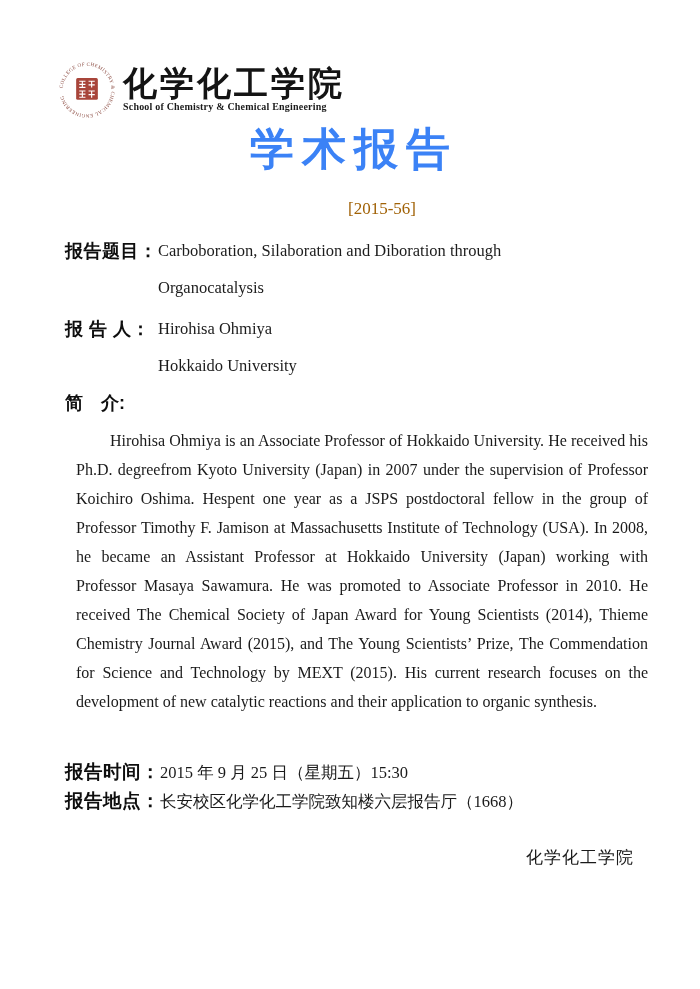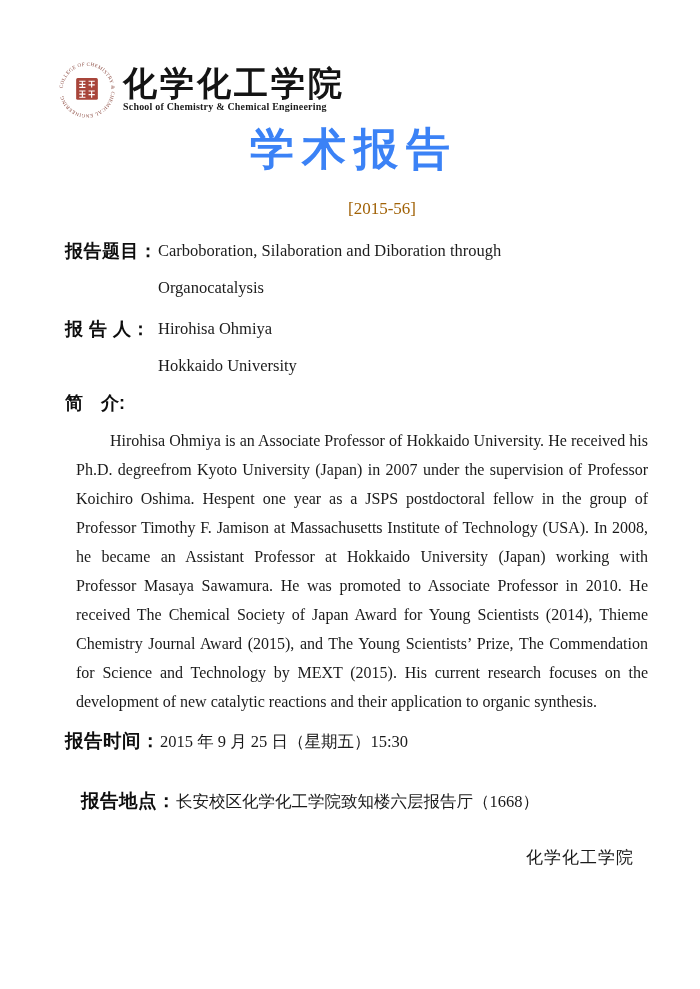--- a/index.html
+++ b/index.html
@@ -89,22 +89,22 @@
   }
   .meta-row{
     position:absolute;left:65px;
     white-space:nowrap;
   }
   .meta-row .flabel{display:inline;font-size:18.5px;}
   .meta-row .mvalue{
     font-size:16.5px;
     color:#1a1a1a;
   }
-  .row-time{top:729px;}
-  .row-venue{top:789px;margin-left:16px;}
+  .row-time{top:760px;}
+  .row-venue{top:789px;}
   .footer-org{
     position:absolute;right:66px;top:846px;
     font-size:17px;letter-spacing:1px;color:#1a1a1a;
   }
   .footer-date{
     position:absolute;right:66px;top:882px;
     font-size:16.5px;color:#1a1a1a;
   }
 </style>
 </head>

